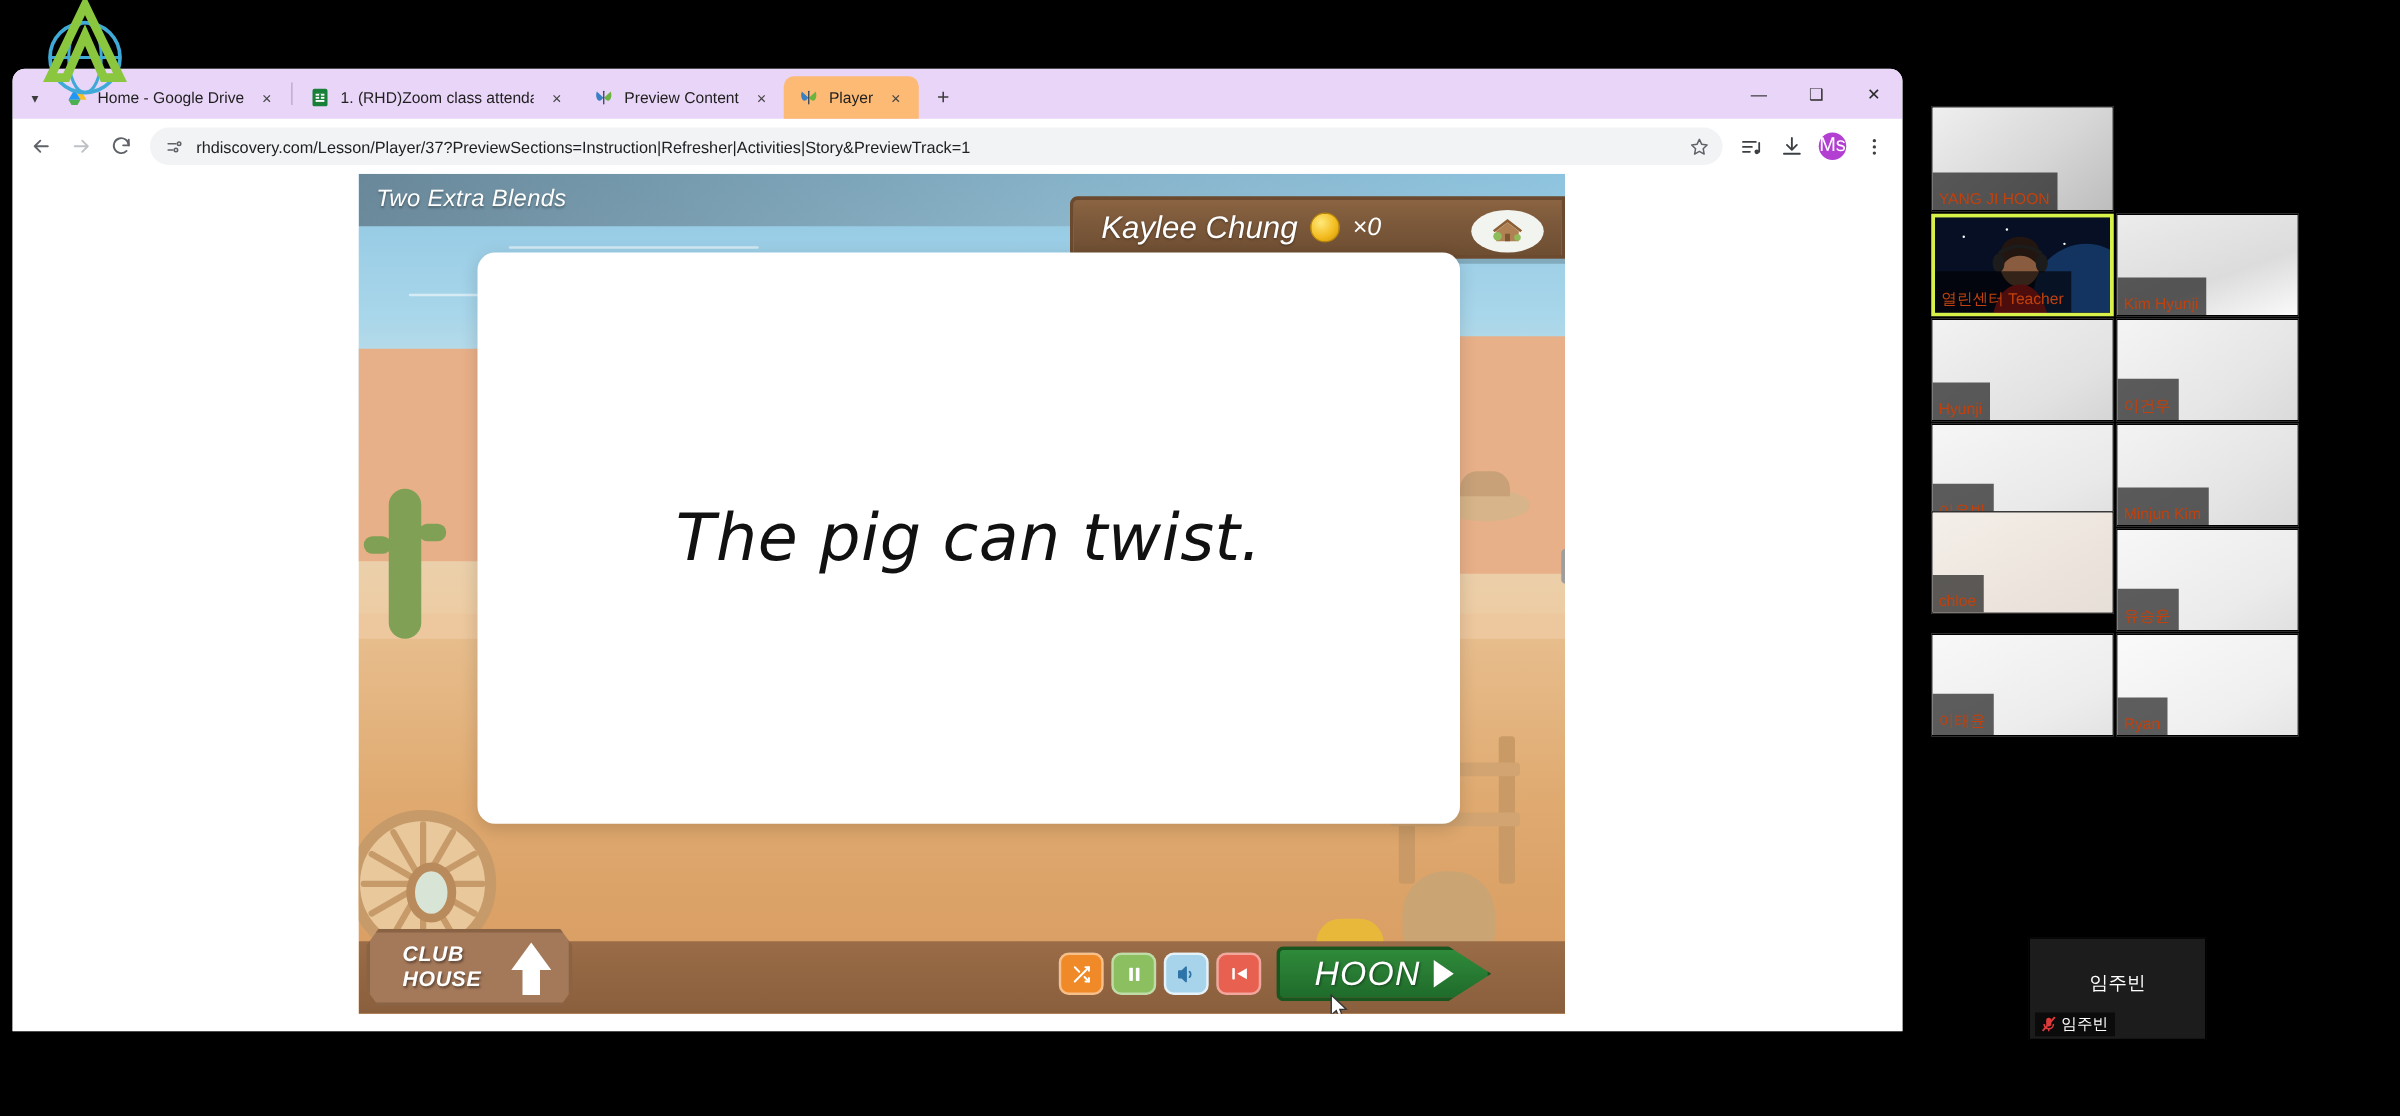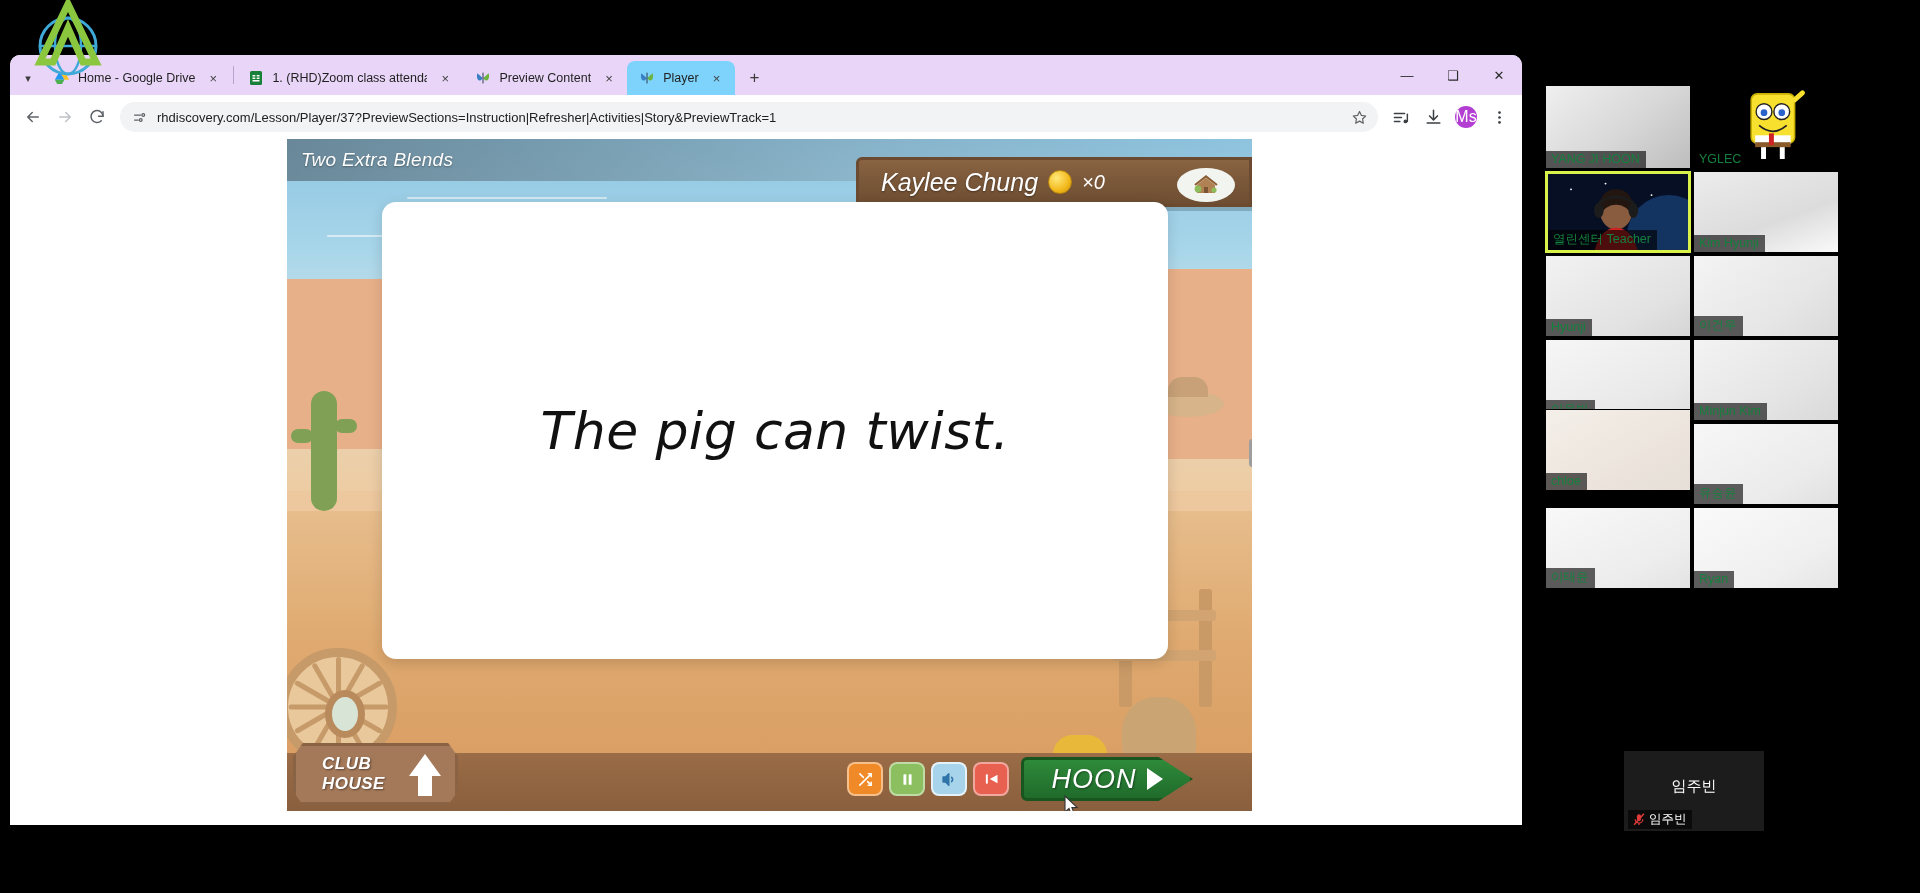--- a/index.html
+++ b/index.html
@@ -28,21 +28,21 @@
     width: 28px; height: 34px; display: flex;
     align-items: center; justify-content: center;
     color: #3c3c3c; font-size: 11px; flex: none;
   }
   .tab {
     height: 34px; display: flex; align-items: center;
     padding: 0 8px 0 12px; gap: 8px;
     border-radius: 8px 8px 0 0; flex: none;
     position: relative; background: transparent;
   }
-  .tab.active { background: #7dd3fc; }
+  .tab.active { background: #fdba74; }
   .tab-favicon { width: 16px; height: 16px; flex: none; display: block; }
   .tab-title {
     font-size: 12.5px; color: #1f1f1f; white-space: nowrap;
     overflow: hidden; text-overflow: clip; max-width: 155px;
   }
   .tab-close {
     font-size: 13px; color: #444; width: 20px; text-align: center;
     flex: none; font-family: "Liberation Sans", sans-serif;
   }
   .tab-sep { width:1px; height:18px; background:#b9a3cc; align-self:center; margin:0 2px; }
@@ -238,22 +238,22 @@
   }
 
   
   #zoom-panel { position:absolute; left:1545px; top:85px; width:375px; height:808px; background:#000; }
   .tile {
     position:absolute; background:#1a1a1a; overflow:hidden;
     border:1px solid #000;
   }
   .tile-video { position:absolute; inset:0; }
   .tile-name {
-    position:absolute; left:0; bottom:0; padding:1px 6px 2px 5px;
-    background:rgba(0,0,0,.62); color:#15803d; font-size:12.5px;
+    position:absolute; left:0; bottom:0; padding:14px 6px 2px 5px;
+    background:rgba(0,0,0,.62); color:#c2410c; font-size:12.5px;
     white-space:nowrap; max-width:100%; overflow:hidden;
   }
   .tile.speaking { border:3px solid #d9f24a; }
   #tile-bottom {
     position:absolute; left:78px; top:665px; width:142px; height:82px;
     background:#1c1c1c; border:1px solid #000;
   }
   #bottom-center-name {
     position:absolute; left:0; right:0; top:26px; text-align:center;
     color:#ffffff; font-size:15px;
@@ -498,37 +498,20 @@
   </div>
 </div>
 
 <div id="zoom-panel">
 
   <div class="tile" style="left:0;top:0;width:146px;height:84px;background:#dedede;">
     <div class="tile-video" style="background:linear-gradient(140deg,#efefef,#d7d7d7 55%,#bdbdbd);"></div>
     <div class="tile-name">YANG JI HOON</div>
   </div>
 
-  <div class="tile" style="left:148px;top:0;width:146px;height:84px;background:#000;">
-    <svg class="tile-video" viewBox="0 0 146 84">
-      <rect x="58" y="8" width="44" height="50" rx="6" fill="#f7e02e" stroke="#c9b000" stroke-width="1.6"></rect>
-      <circle cx="71" cy="26" r="8" fill="#fff" stroke="#222" stroke-width="1.4"></circle>
-      <circle cx="89" cy="26" r="8" fill="#fff" stroke="#222" stroke-width="1.4"></circle>
-      <circle cx="71" cy="27" r="3.4" fill="#2a63c9"></circle>
-        <circle cx="89" cy="27" r="3.4" fill="#2a63c9"></circle>
-      <path d="M66 40q14 12 28 0" fill="none" stroke="#222" stroke-width="1.8"></path>
-      <rect x="62" y="50" width="36" height="9" fill="#fff"></rect>
-      <rect x="62" y="57" width="36" height="5" fill="#8a5a2b"></rect>
-      <rect x="76" y="48" width="5" height="12" fill="#cf2222"></rect>
-      <rect x="68" y="62" width="5" height="12" fill="#fff"></rect>
-      <rect x="87" y="62" width="5" height="12" fill="#fff"></rect>
-      <path d="M102 14l8-7" stroke="#f7e02e" stroke-width="5" stroke-linecap="round"></path>
-    </svg>
-    <div class="tile-name">YGLEC</div>
-  </div>
 
   <div class="tile speaking" style="left:0;top:86px;width:146px;height:82px;background:#081225;">
     <svg class="tile-video" viewBox="0 0 146 82">
       <rect width="146" height="82" fill="#060f24"></rect>
       <circle cx="126" cy="66" r="44" fill="#16396b" opacity=".85"></circle>
       <circle cx="24" cy="16" r="1" fill="#fff"></circle>
         <circle cx="108" cy="22" r="1" fill="#fff"></circle>
         <circle cx="60" cy="10" r="1" fill="#fff"></circle>
       <ellipse cx="71" cy="38" rx="17" ry="20" fill="#8a5c3f"></ellipse>
       <path d="M53 40q0-24 18-24t18 24v6q-6-14-18-14T53 46z" fill="#231610"></path>

